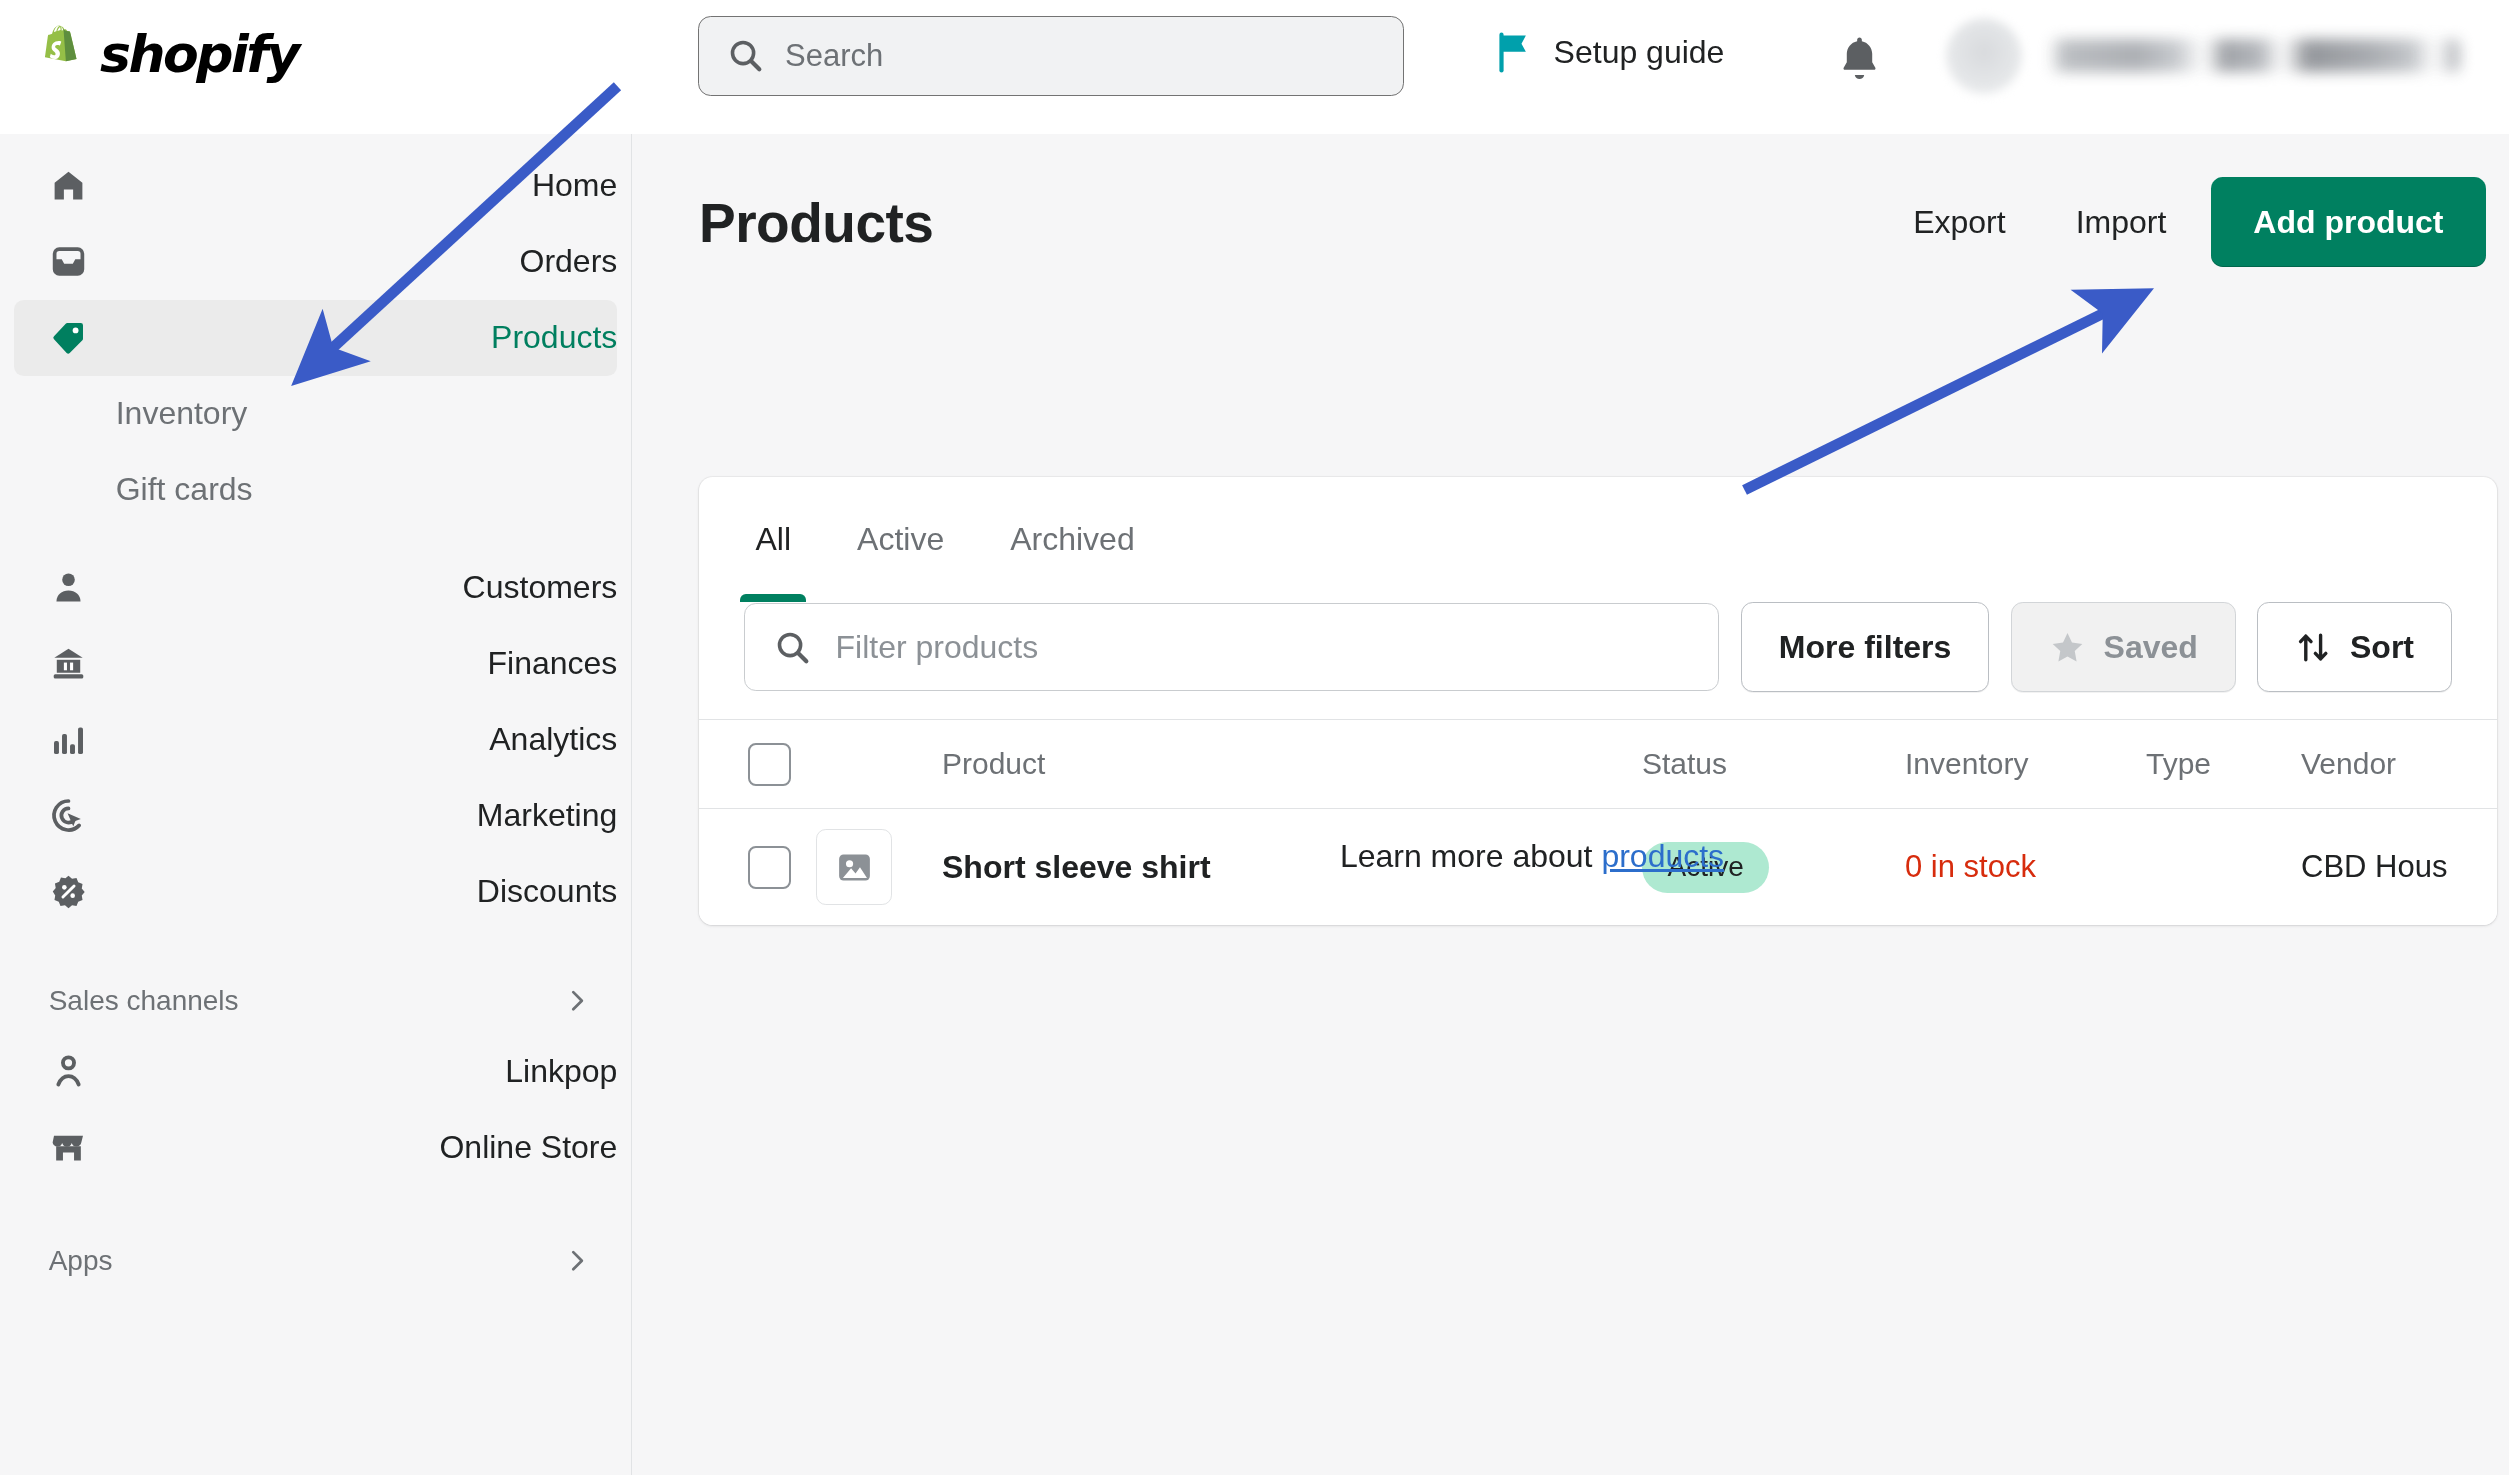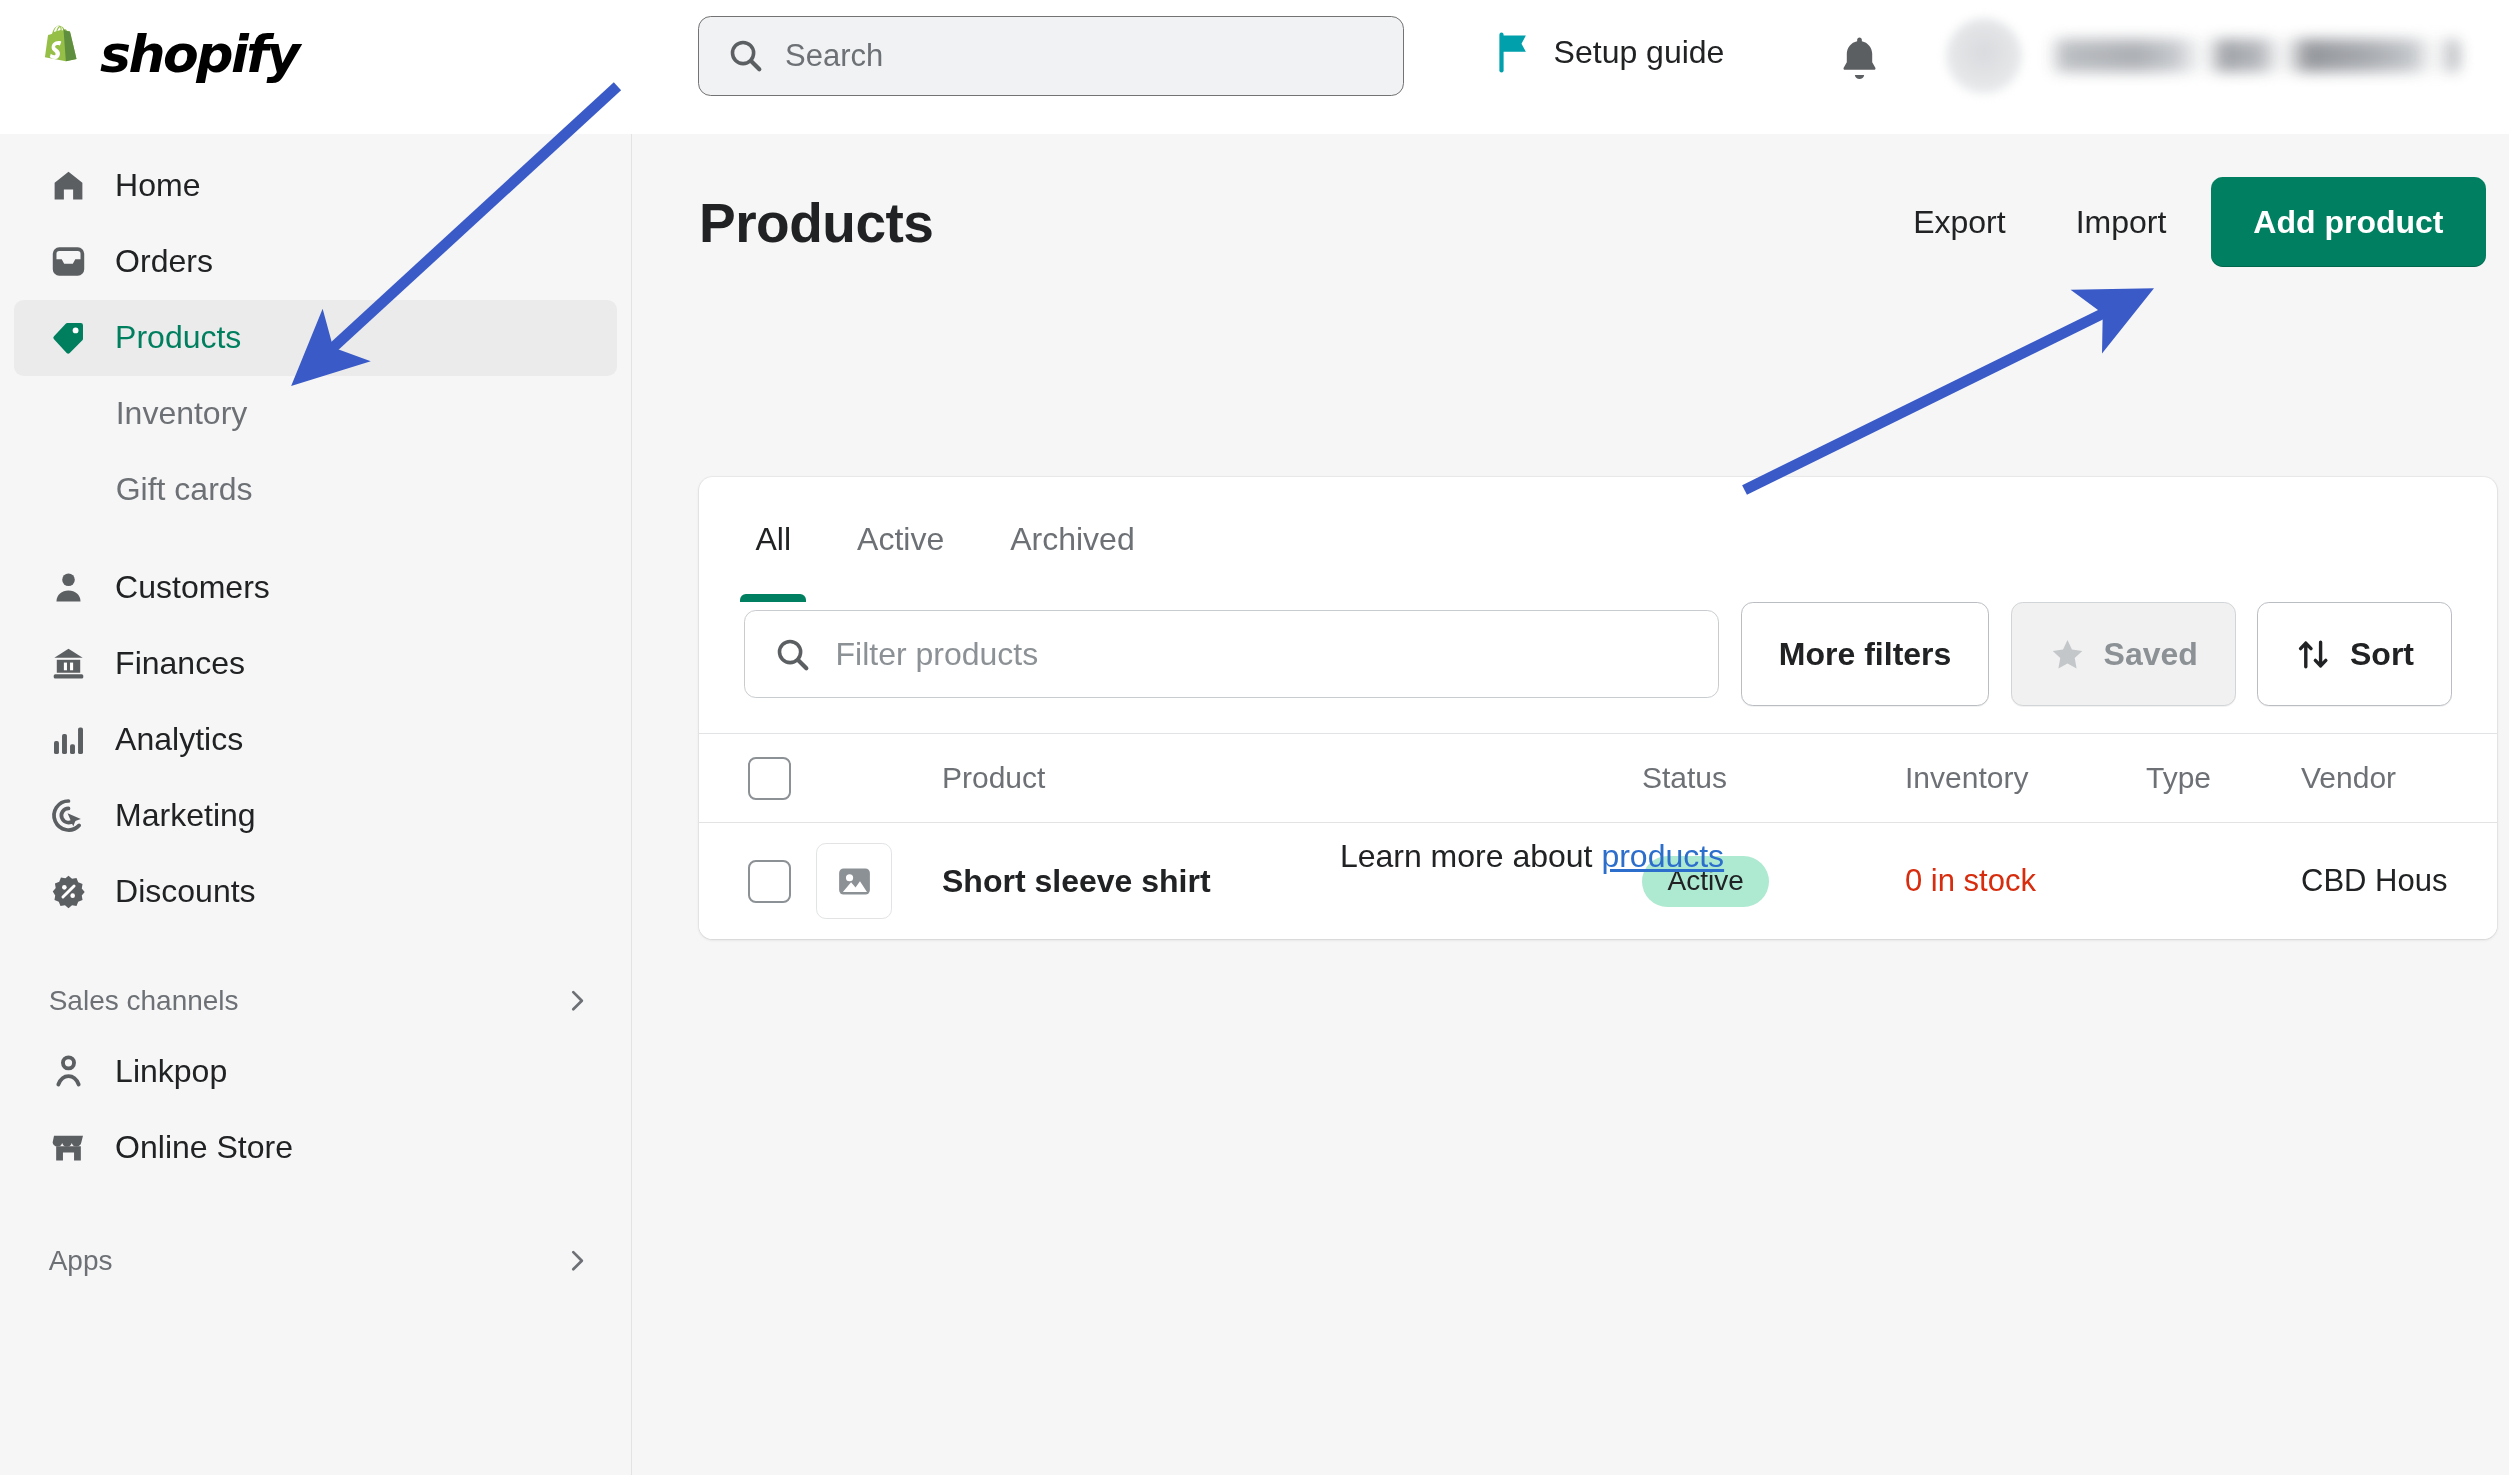--- a/index.html
+++ b/index.html
@@ -79,21 +79,21 @@
   
   .sidebar {
     position: absolute; left: 0; top: 134px;
     width: 632px; height: 1341px;
     background: #f6f6f7;
     border-right: 1px solid #e1e3e5;
   }
   .nav-item {
     display: flex; align-items: center; gap: 27.4px;
     height: 76px; margin: 0 13.7px; padding-left: 35px;
-    border-radius: 9.8px; cursor: pointer;
+    border-radius: 9.8px; cursor: pointer; justify-content: space-between;
   }
   .nav-item .label { font-size: 32px; color: #202223; }
   .nav-item.active { background: #ebebeb; }
   .nav-item.active .label { color: #007f5f; font-weight: 500; }
   .nav-icon { width: 39px; height: 39px; display: flex; align-items: center; justify-content: center; flex: 0 0 39px; }
 
   .sub-item {
     display: flex; align-items: center;
     height: 76px; margin: 0 13.7px; padding-left: 102px;
     border-radius: 9.8px; cursor: pointer;
@@ -171,21 +171,21 @@
     padding: 0 45px 27.4px 45px;
   }
   .filter-input {
     flex: 1; height: 88px;
     border: 1px solid #c9cccf; border-radius: 11.8px;
     display: flex; align-items: center; gap: 23.5px; padding-left: 28px;
     background: #fff; cursor: text;
   }
   .filter-input .ph { font-size: 32px; color: #8c9196; }
   .fbtn {
-    height: 104px; border: 1px solid #babec3; border-radius: 11.8px;
+    height: 90px; border: 1px solid #babec3; border-radius: 11.8px;
     background: #fff; font-size: 32px; font-weight: 600; color: #202223;
     padding: 0 37px; cursor: pointer; font-family: inherit;
     display: flex; align-items: center; gap: 17.6px;
     box-shadow: 0 1px 0 rgba(0,0,0,.05);
   }
   .fbtn.disabled { background: #f1f1f1; color: #8c9196; border-color: #d2d5d8; }
 
   .table-head {
     display: flex; align-items: center; height: 90px;
     border-top: 1px solid #e1e3e5; border-bottom: 1px solid #e1e3e5;

